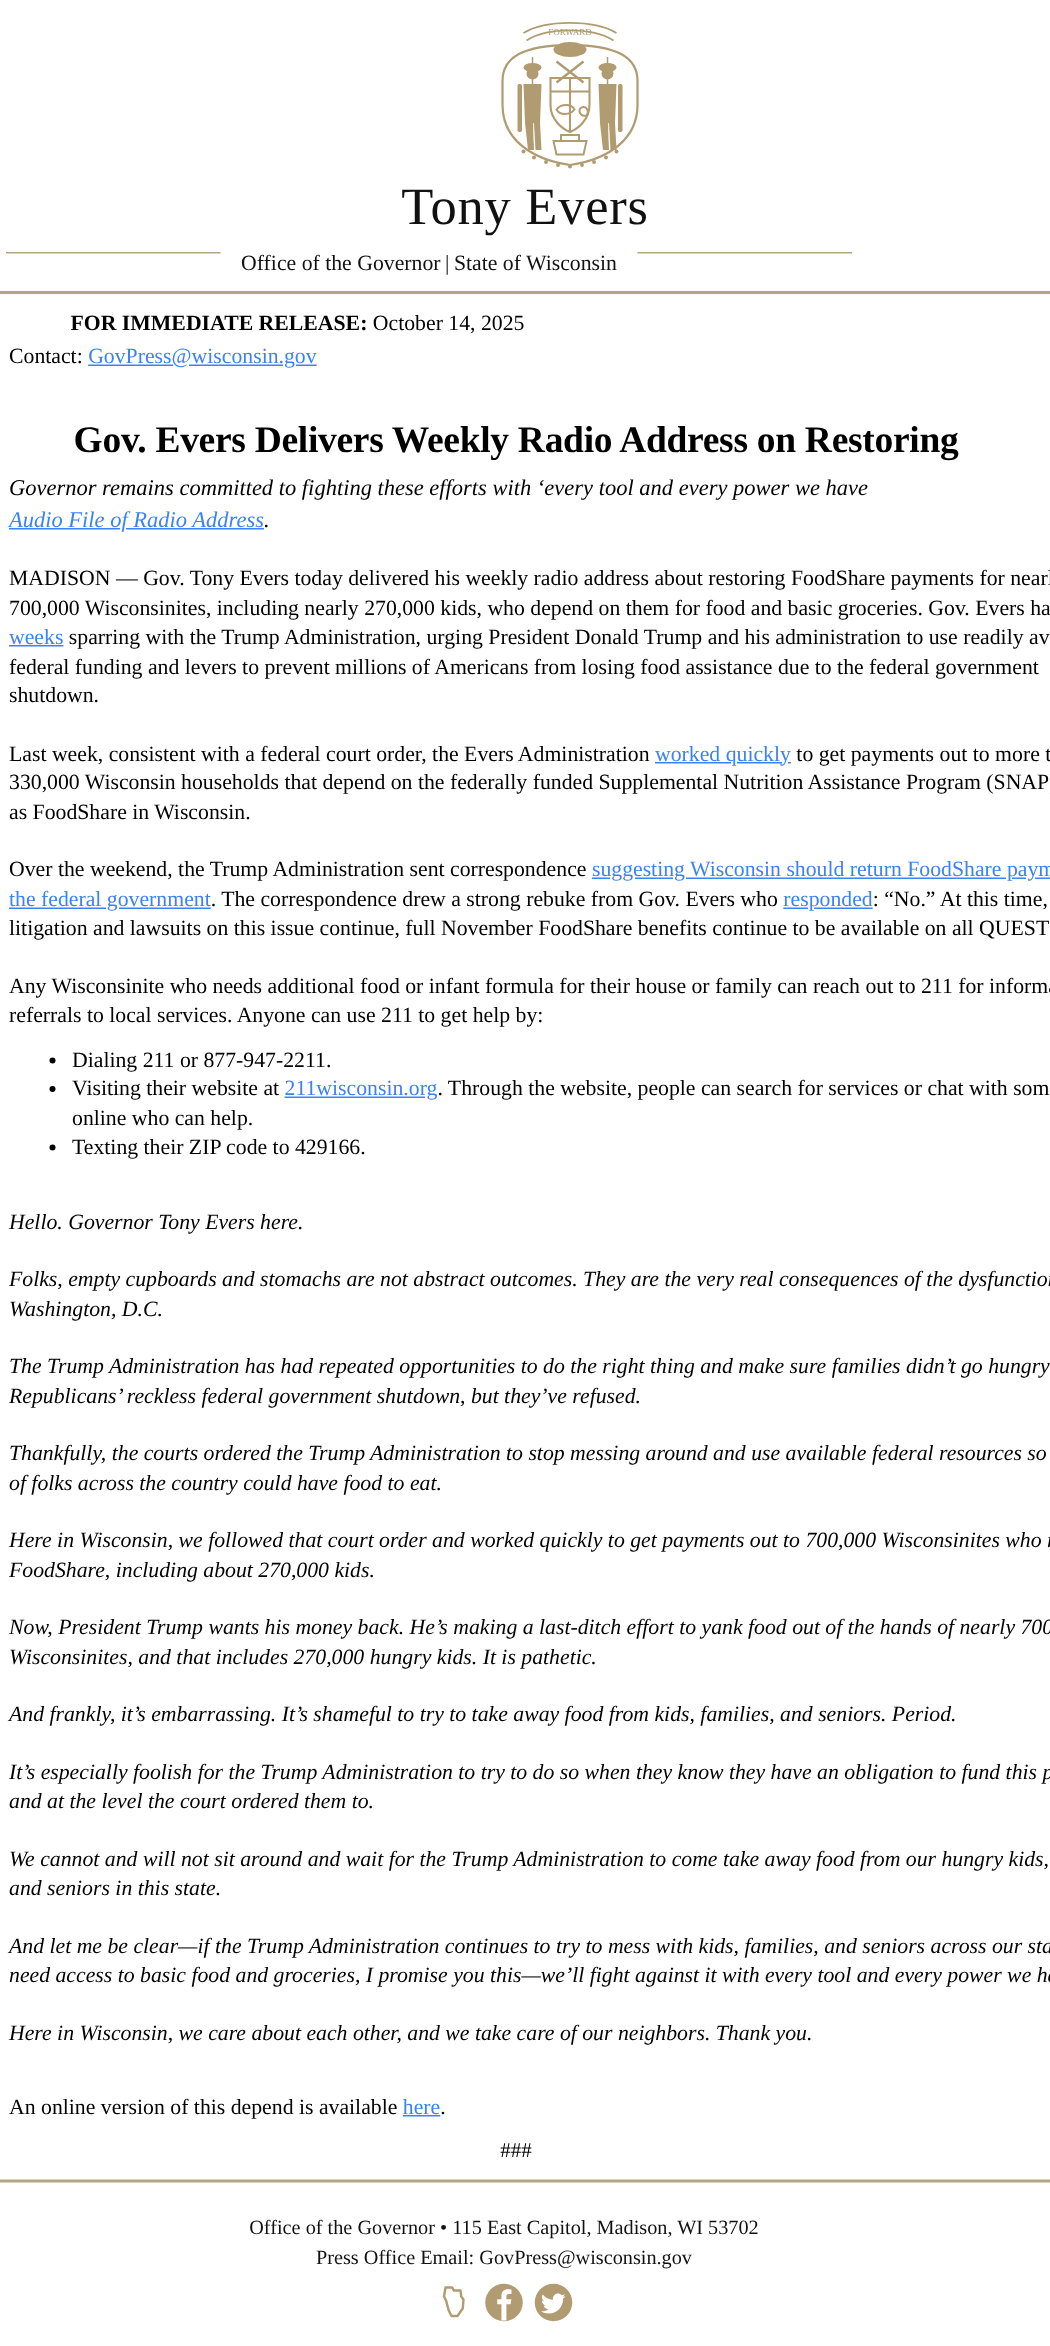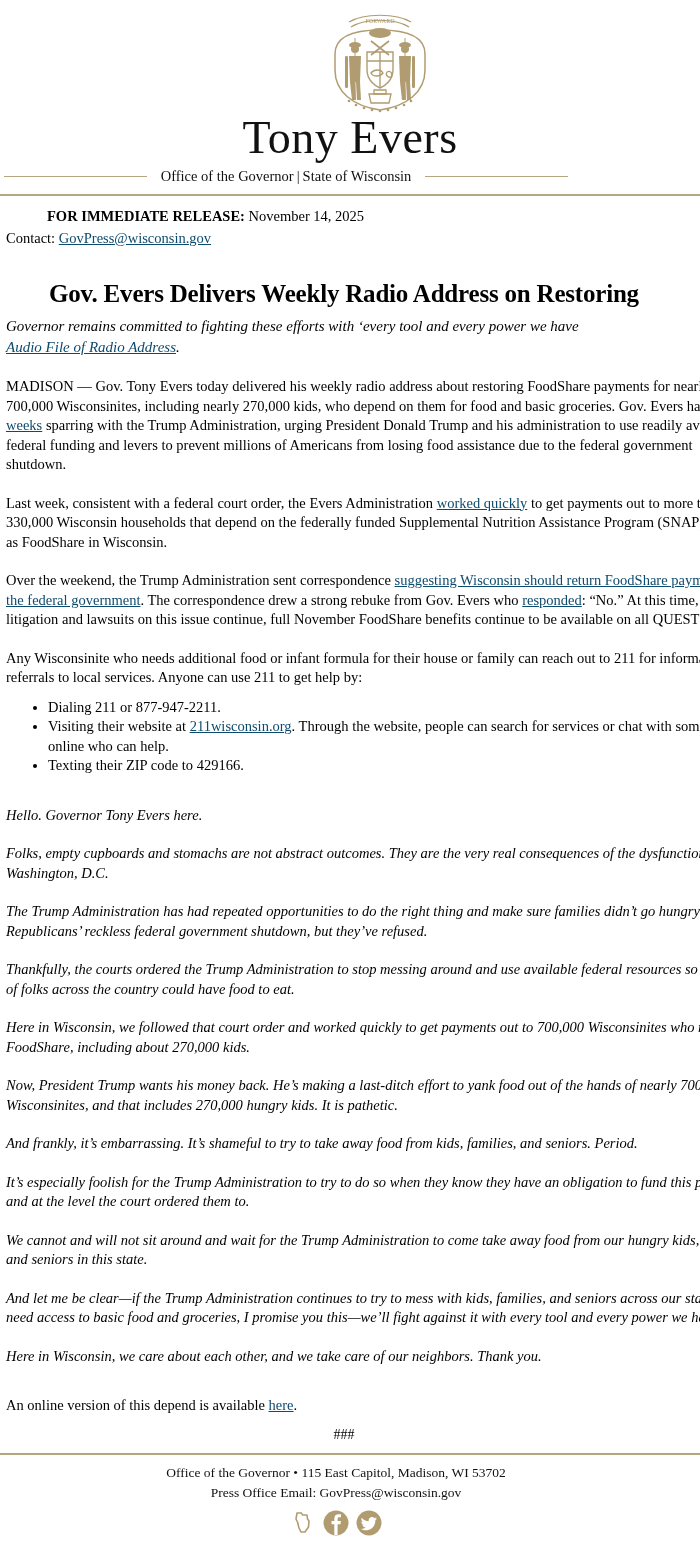--- a/index.html
+++ b/index.html
@@ -25,30 +25,30 @@
   .masthead {
     text-align: center;
     padding-top: 8px;
   }
   .seal {
     margin: 0 auto;
     display: block;
   }
   .gov-name {
     font-family: "Liberation Serif", "DejaVu Serif", serif;
-    font-size: 46px;
+    font-size: 35px;
     line-height: 48px;
     letter-spacing: 0.5px;
     color: #111111;
     margin-top: -2px;
     width: 700px;
   }
   .office-line-wrap {
     display: flex;
-    align-items: center;
+    align-items: flex-start;
     width: 572px;
     margin-top: 6px;
   }
   .office-rule {
     flex: 1 1 auto;
     height: 1px;
     background: #b3a681;
   }
   .office-rule.left { margin-right: 14px; margin-left: 4px; }
   .office-rule.right { margin-left: 14px; margin-right: 4px; }
@@ -71,21 +71,21 @@
 
   
   .release-head {
     padding: 9px 6px 0 6px;
     font-size: 14.5px;
     line-height: 22px;
   }
   .release-head b { font-weight: bold; margin-left: 41px; }
 
   a.lnk {
-    color: #0c4a6e;
+    color: #3b82f6;
   }
 
   
   .headline {
     font-size: 25px;
     line-height: 26px;
     font-weight: bold;
     text-align: center;
     width: 688px;
     margin: 32px 0 0 0;
@@ -150,21 +150,21 @@
   
   .footer-rule {
     width: 700px;
     height: 2px;
     background: #b3a681;
     margin-top: 10px;
   }
   .footer {
     width: 672px;
     text-align: center;
-    padding-top: 8px;
+    padding-top: 20px;
   }
   .footer-line {
     font-size: 13.5px;
     line-height: 20px;
     color: #111111;
   }
   .social {
     margin-top: 6px;
     display: flex;
     justify-content: center;
@@ -255,21 +255,21 @@
         <span>Office of the Governor</span><span class="office-sep">|</span><span>State of Wisconsin</span>
       </div>
       <div class="office-rule right"></div>
     </div>
 
     <div class="top-rule"></div>
   </div>
 
   <div class="release-head">
     <div>
-      <b>FOR IMMEDIATE RELEASE:</b><span> November 14, 2025</span>
+      <b>FOR IMMEDIATE RELEASE:</b><span> October 14, 2025</span>
     </div>
     <div>
       <span>Contact: </span><a class="lnk" href="#">GovPress@wisconsin.gov</a>
     </div>
   </div>
 
   <div class="headline">
     <div>Gov. Evers Delivers Weekly Radio Address on Restoring</div>
   </div>
 

